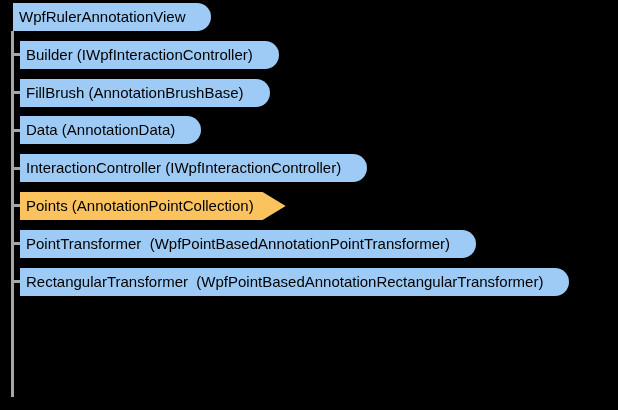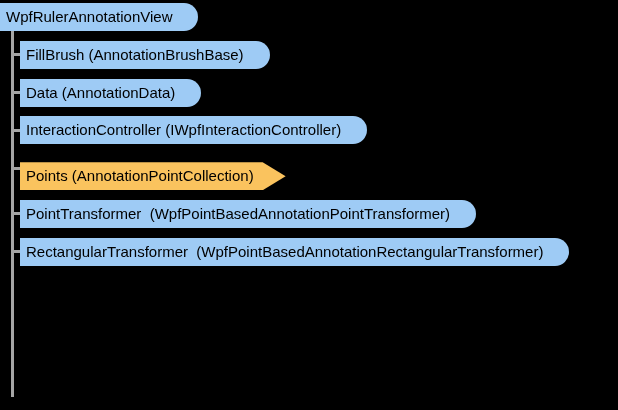--- a/index.html
+++ b/index.html
@@ -16,41 +16,40 @@
   }
   .tree {
     position: absolute;
     top: 3px; left: 0;
     display: flex;
     flex-direction: column;
     align-items: flex-start;
     gap: 9.8px;
   }
   .row { position: relative; display: flex; }
-  .row.root  { margin-left: 0; }
+  .row.root  { margin-left: 13px; }
   .row.child { margin-left: 20px; }
   .pill {
     display: inline-flex;
     align-items: center;
     height: 28px;
     padding: 0 26px 0 6px;
     background: var(--node-fill, #9ECBF5);
     border-radius: 0 14px 14px 0;
     font-size: 15px;
     line-height: 28px;
     color: var(--text, #000);
     white-space: pre;
     cursor: default;
   }
   .pill.selected {
     background: var(--selected-fill, #FAC35E);
     border-radius: 0;
     padding-right: 32px;
     clip-path: polygon(0 0, calc(100% - 23px) 0, 100% 50%, calc(100% - 23px) 100%, 0 100%);
-    margin-top: 8px;
   }
   .vline {
     position: absolute;
     left: 11px; top: 28px;
     width: 3px; height: 366px;
     background: var(--connector, #A6A6A6);
   }
   .tick {
     position: absolute;
     left: -9px; top: 12.5px;
@@ -63,20 +62,24 @@
 
 <div class="stage">
   <div class="tree">
 
     <div class="vline"></div>
 
     <div class="row root">
       <div class="pill">WpfRulerAnnotationView</div>
     </div>
 
+    <div class="row child">
+      <div class="tick"></div>
+      <div class="pill">Builder (IWpfInteractionController)</div>
+    </div>
 
     <div class="row child">
       <div class="tick"></div>
       <div class="pill">FillBrush (AnnotationBrushBase)</div>
     </div>
 
     <div class="row child">
       <div class="tick"></div>
       <div class="pill">Data (AnnotationData)</div>
     </div>

